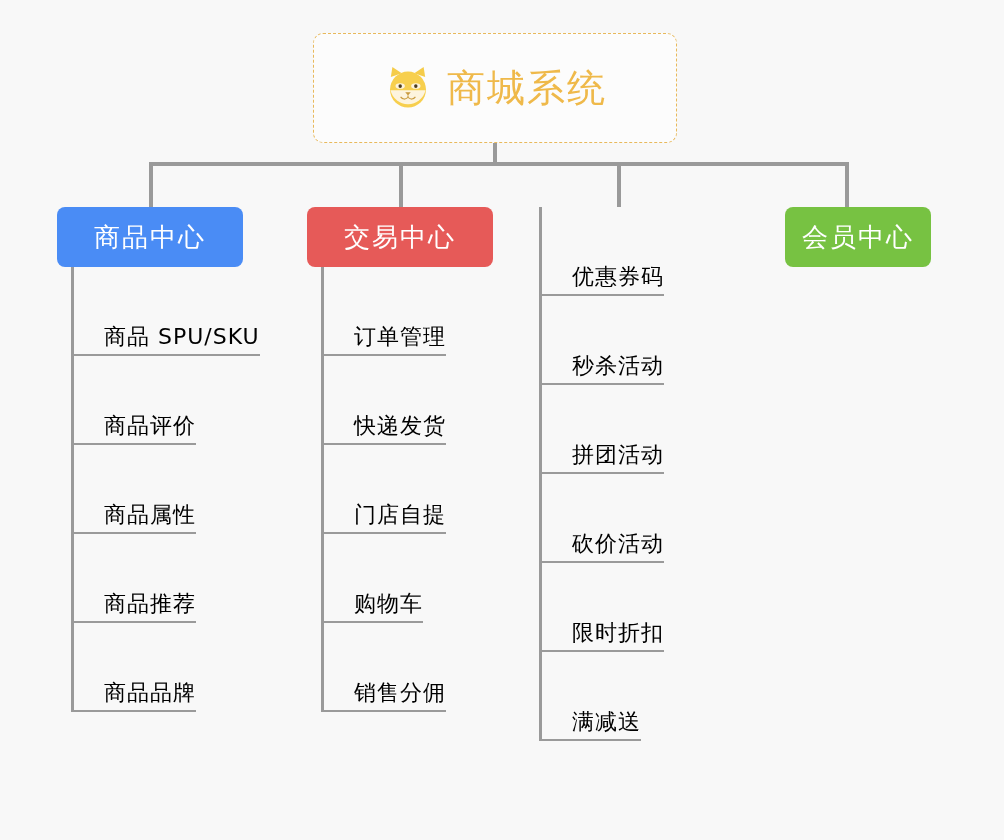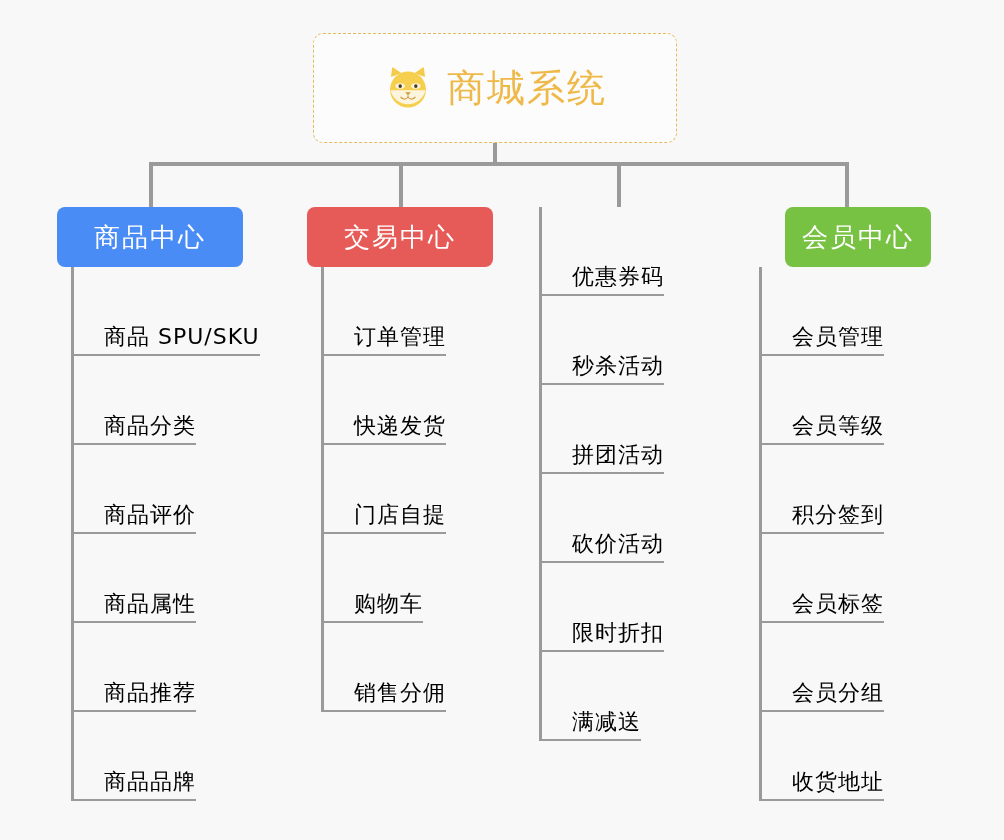--- a/index.html
+++ b/index.html
@@ -165,23 +165,20 @@
   <div id="columns-host">
       <div class="column" style="left: 57px; width: 186px;">
         <div class="group-header" style="background: rgb(74, 140, 245);">
           <span>商品中心</span>
         </div>
         <div class="leaf-list">
           <div class="leaf-item">
             <span class="leaf-label">商品 SPU/SKU</span>
           </div>
           <div class="leaf-item">
-            <span class="leaf-label">商品分类</span>
-          </div>
-          <div class="leaf-item">
             <span class="leaf-label">商品评价</span>
           </div>
           <div class="leaf-item">
             <span class="leaf-label">商品属性</span>
           </div>
           <div class="leaf-item">
             <span class="leaf-label">商品推荐</span>
           </div>
           <div class="leaf-item">
             <span class="leaf-label">商品品牌</span>
@@ -228,40 +225,20 @@
             <span class="leaf-label">限时折扣</span>
           </div>
           <div class="leaf-item">
             <span class="leaf-label">满减送</span>
           </div>
         </div>
       </div>
       <div class="column" style="left: 745px; width: 186px;">
         <div class="group-header" style="background: rgb(119, 194, 66); margin-left: 40px;">
           <span>会员中心</span>
-        </div>
-        <div class="leaf-list">
-          <div class="leaf-item">
-            <span class="leaf-label">会员管理</span>
-          </div>
-          <div class="leaf-item">
-            <span class="leaf-label">会员等级</span>
-          </div>
-          <div class="leaf-item">
-            <span class="leaf-label">积分签到</span>
-          </div>
-          <div class="leaf-item">
-            <span class="leaf-label">会员标签</span>
-          </div>
-          <div class="leaf-item">
-            <span class="leaf-label">会员分组</span>
-          </div>
-          <div class="leaf-item">
-            <span class="leaf-label">收货地址</span>
-          </div>
         </div>
       </div>
     </div>
 
 <div class="conn conn-drop" style="left: 149px;"></div>
     <div class="conn conn-drop" style="left: 399px;"></div>
     <div class="conn conn-drop" style="left: 617px;"></div>
     <div class="conn conn-drop" style="left: 845px;"></div>
   </div>
 

